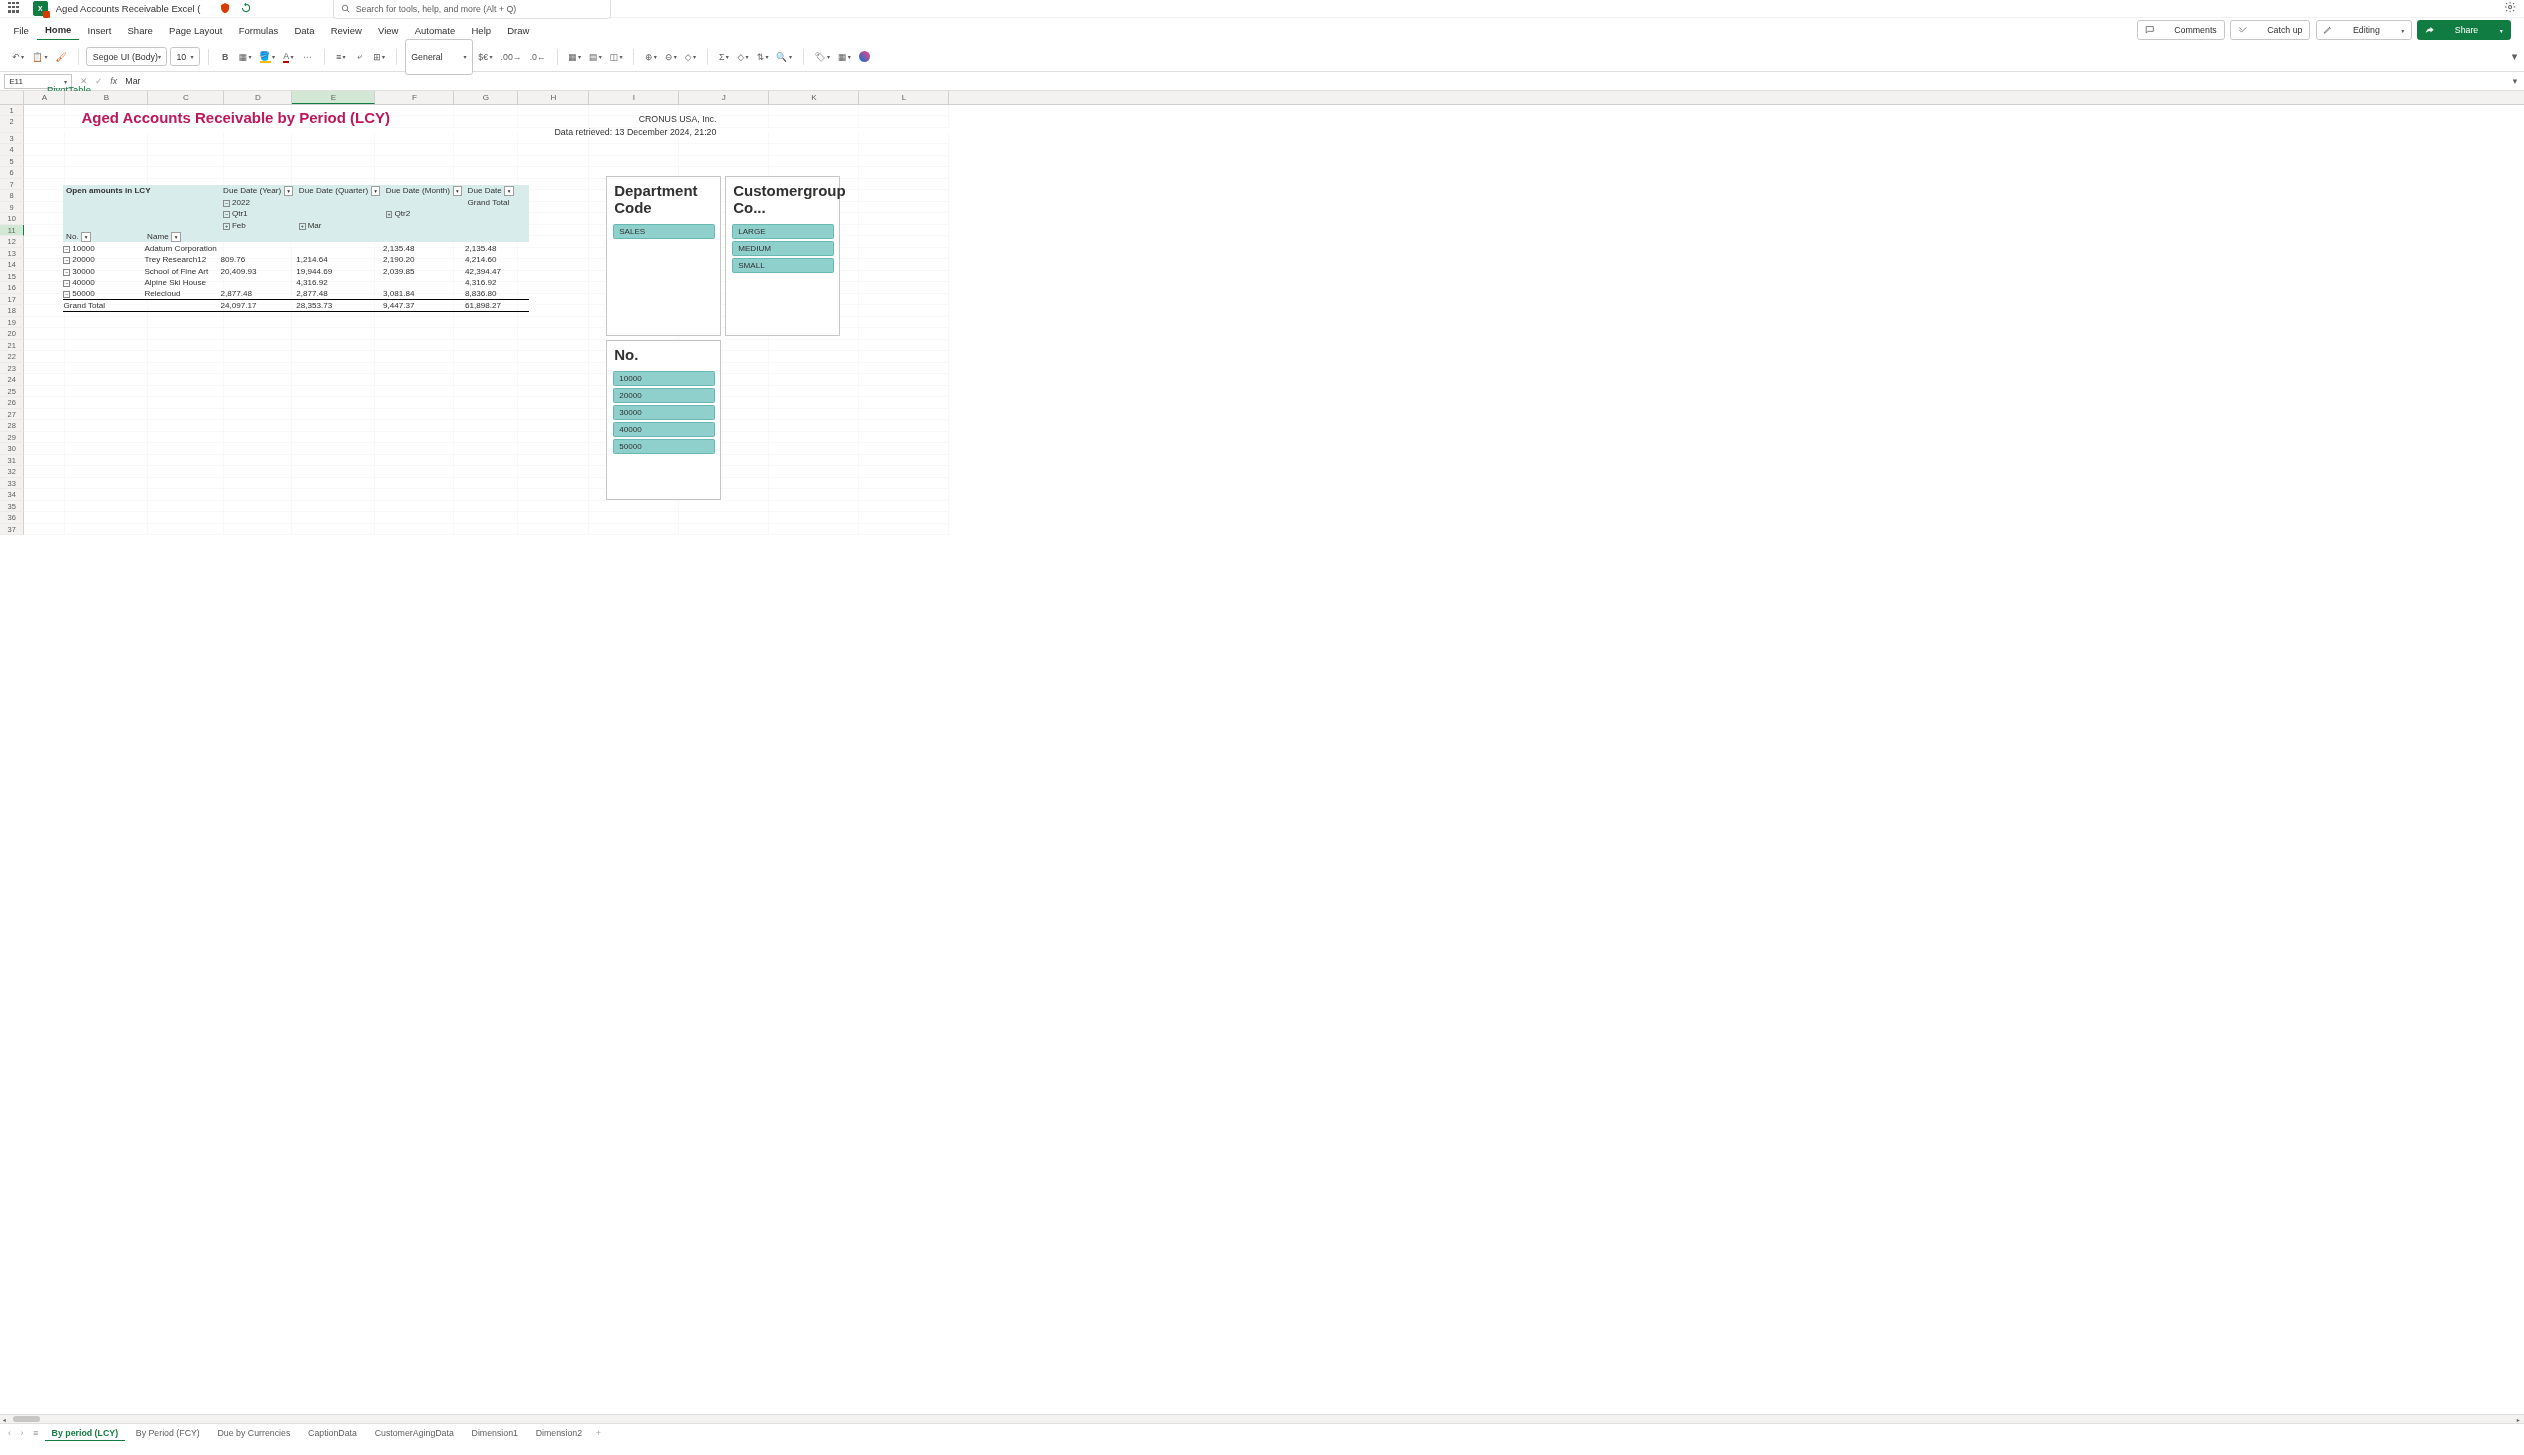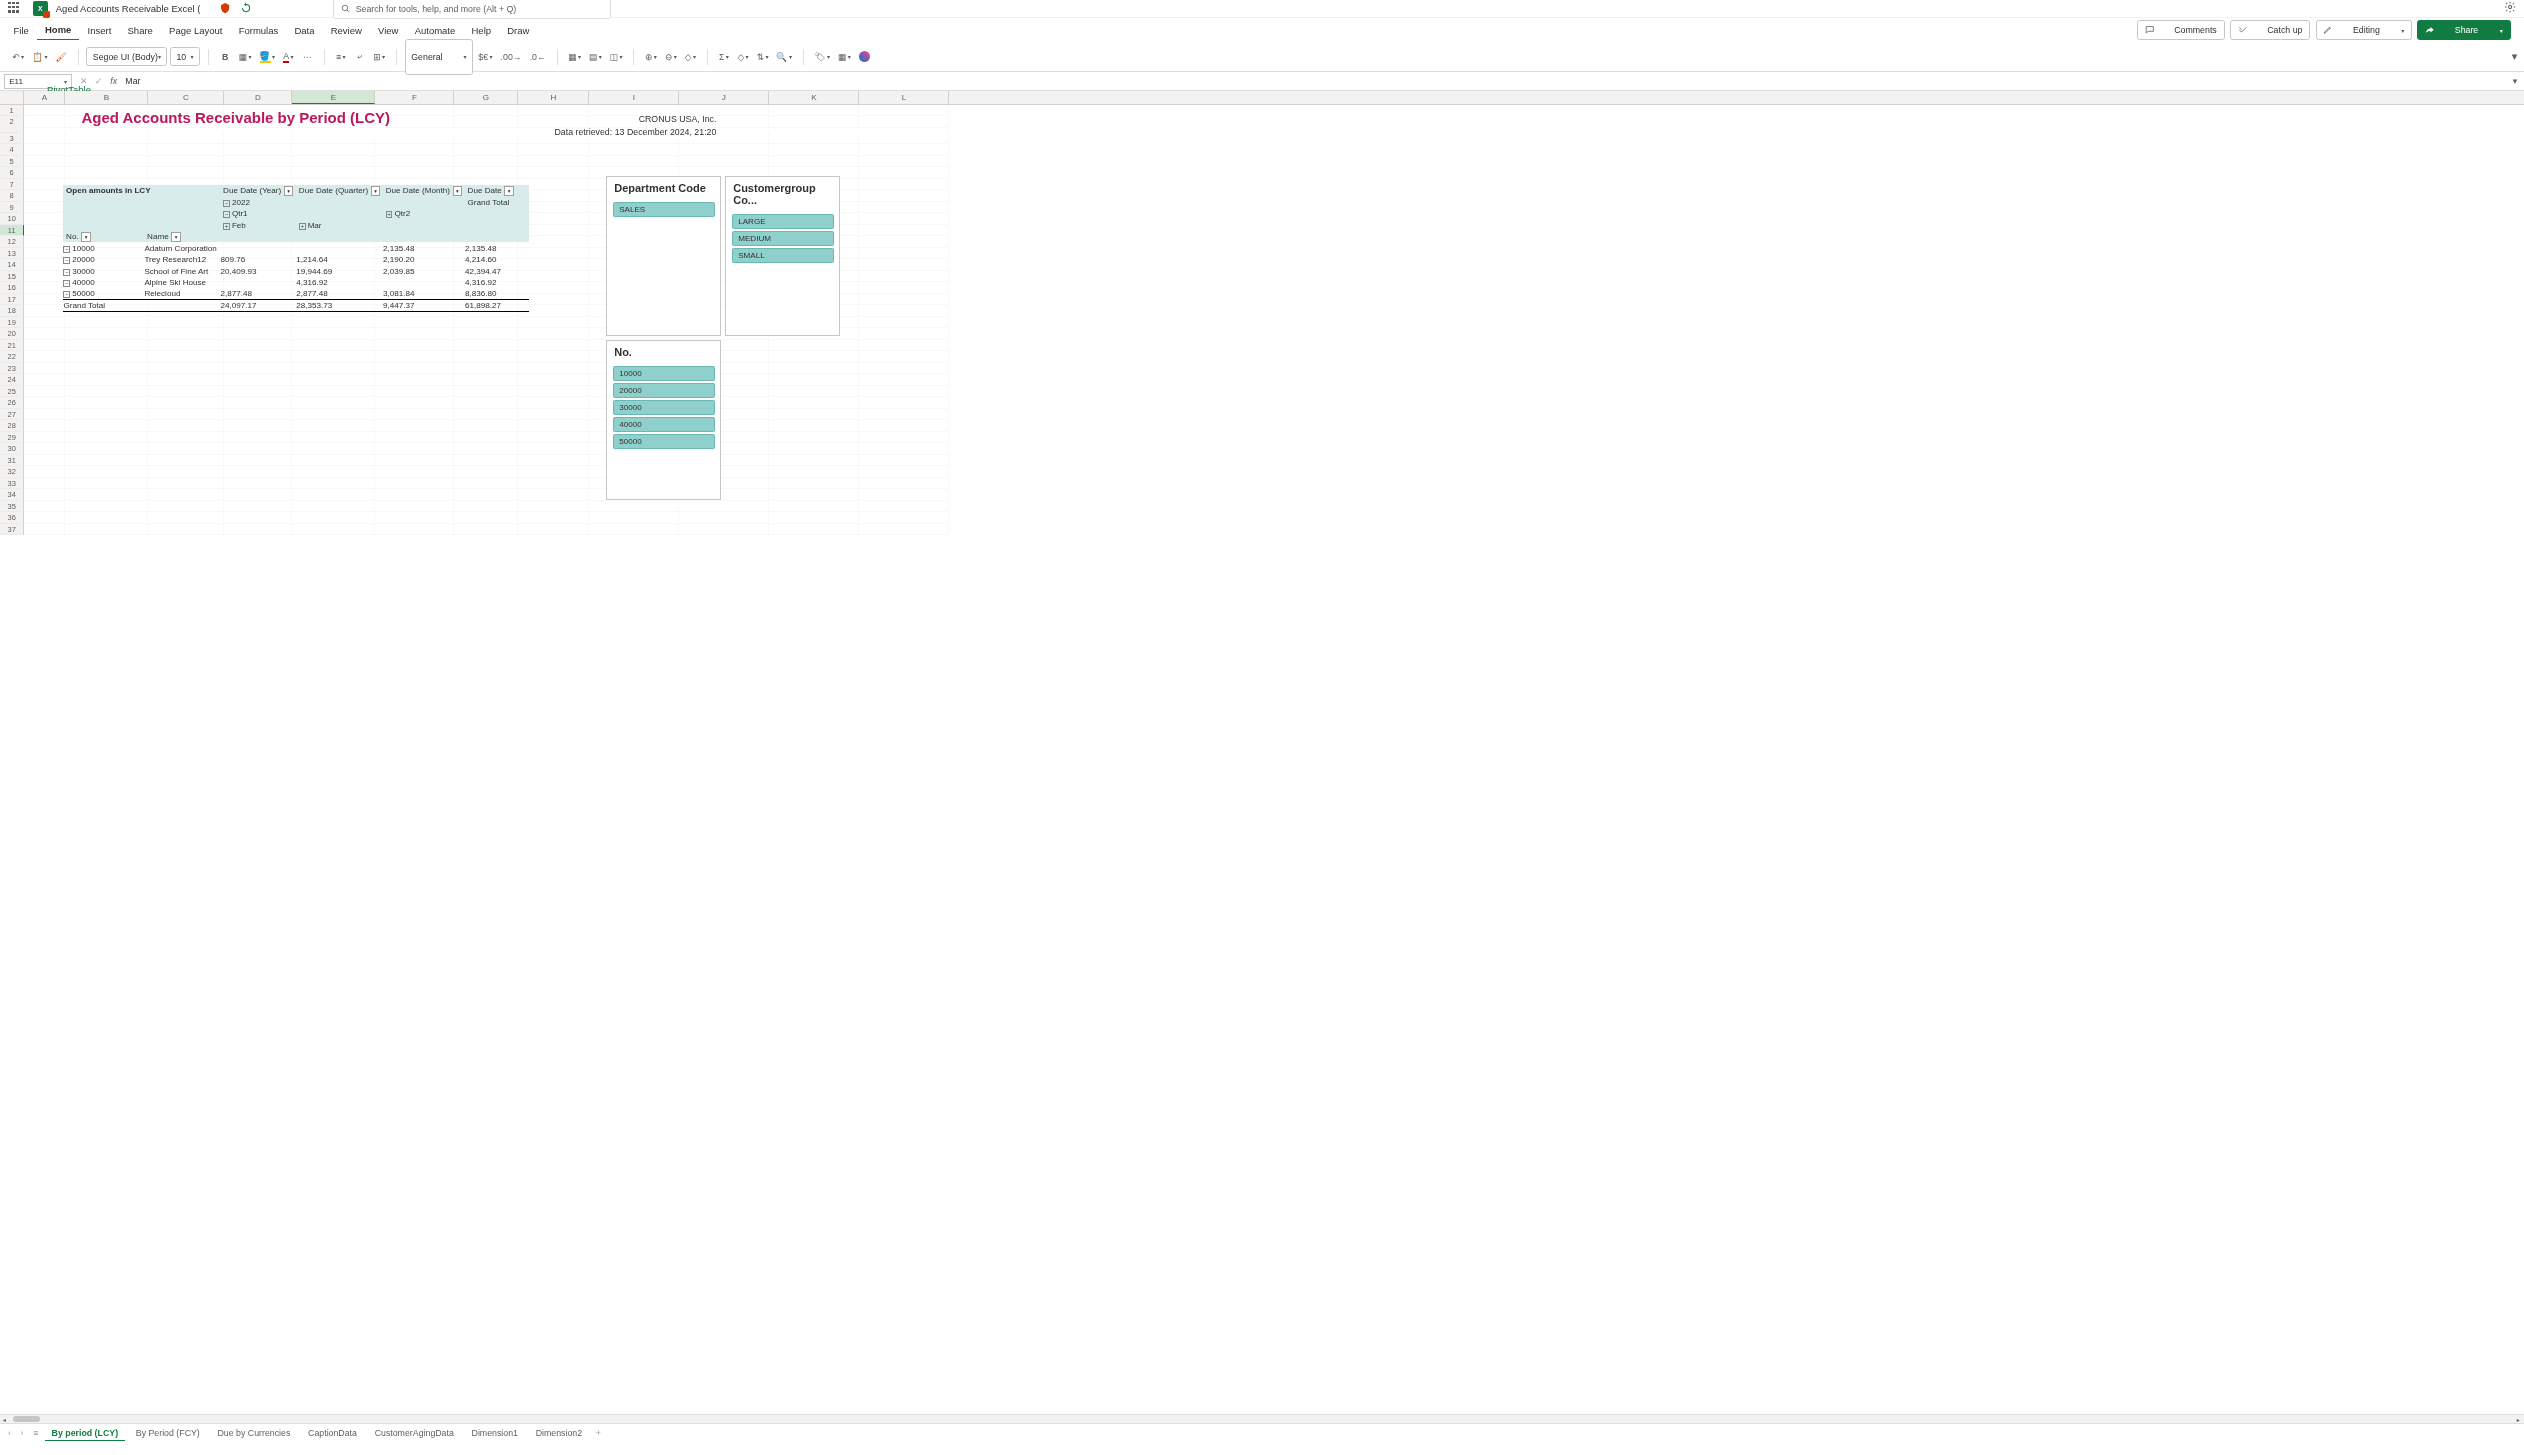--- a/index.html
+++ b/index.html
@@ -76,21 +76,21 @@
 .ph { background: #d9ecec; padding: 0 2.7px; }
 .ph-dd { display:inline-block; width:9.5px; height:9.5px; border:0.7px solid #a19f9d; background:#fff; margin-left:2.7px; font-size:5.4px; line-height:8.1px; text-align:center; vertical-align:middle; }
 .num { text-align: right; padding-right: 4.1px; }
 .gt-row td { border-top: 1px solid #000; border-bottom: 1px solid #000; font-weight:400; }
 .expand { display:inline-block; width:6.8px; height:6.8px; border:0.7px solid #888; font-size:5.4px; line-height:5.4px; text-align:center; margin-right:2px; }
 
 .selected-cell { position:absolute; border: 1.4px solid #107c41; background: transparent; }
 
 
 .slicer { position: absolute; border: 0.7px solid #c8c6c4; background: #fff; }
-.slicer-title { font-size: 11px; font-weight: 600; padding: 5.4px 6.8px; color: #323130; }
+.slicer-title { font-size: 15px; font-weight: 600; padding: 5.4px 6.8px; color: #323130; }
 .slicer-item { margin: 2px 5.4px; background: #8fd0cc; border: 0.7px solid #6ab8b3; border-radius: 1.4px; padding: 2px 5.4px; font-size: 8.1px; cursor: pointer; }
 
 
 .hscroll { height: 8.1px; background:#f3f2f1; border-top:0.7px solid #e1dfdd; display:flex; align-items:center; }
 .hscroll .thumb { width: 27px; height:5.4px; background:#c8c6c4; border-radius:2.7px; margin-left:4.1px; }
 .hscroll .arrow { margin-left:auto; padding:0 4.1px; font-size:6.1px; color:#605e5c; }
 .sheetbar { height: 20.4px; display: flex; align-items: center; border-top: 0.7px solid #e1dfdd; padding: 0 5.4px; gap: 4.1px; background:#fff; }
 .sheet-nav { color: #a19f9d; padding: 0 2.7px; cursor:pointer; }
 .sheet-tab { padding: 2.7px 6.8px; font-size: 8.8px; cursor: pointer; color: #605e5c; }
 .sheet-tab.active { border-bottom: 1.4px solid #107c41; color: #107c41; font-weight: 600; }

